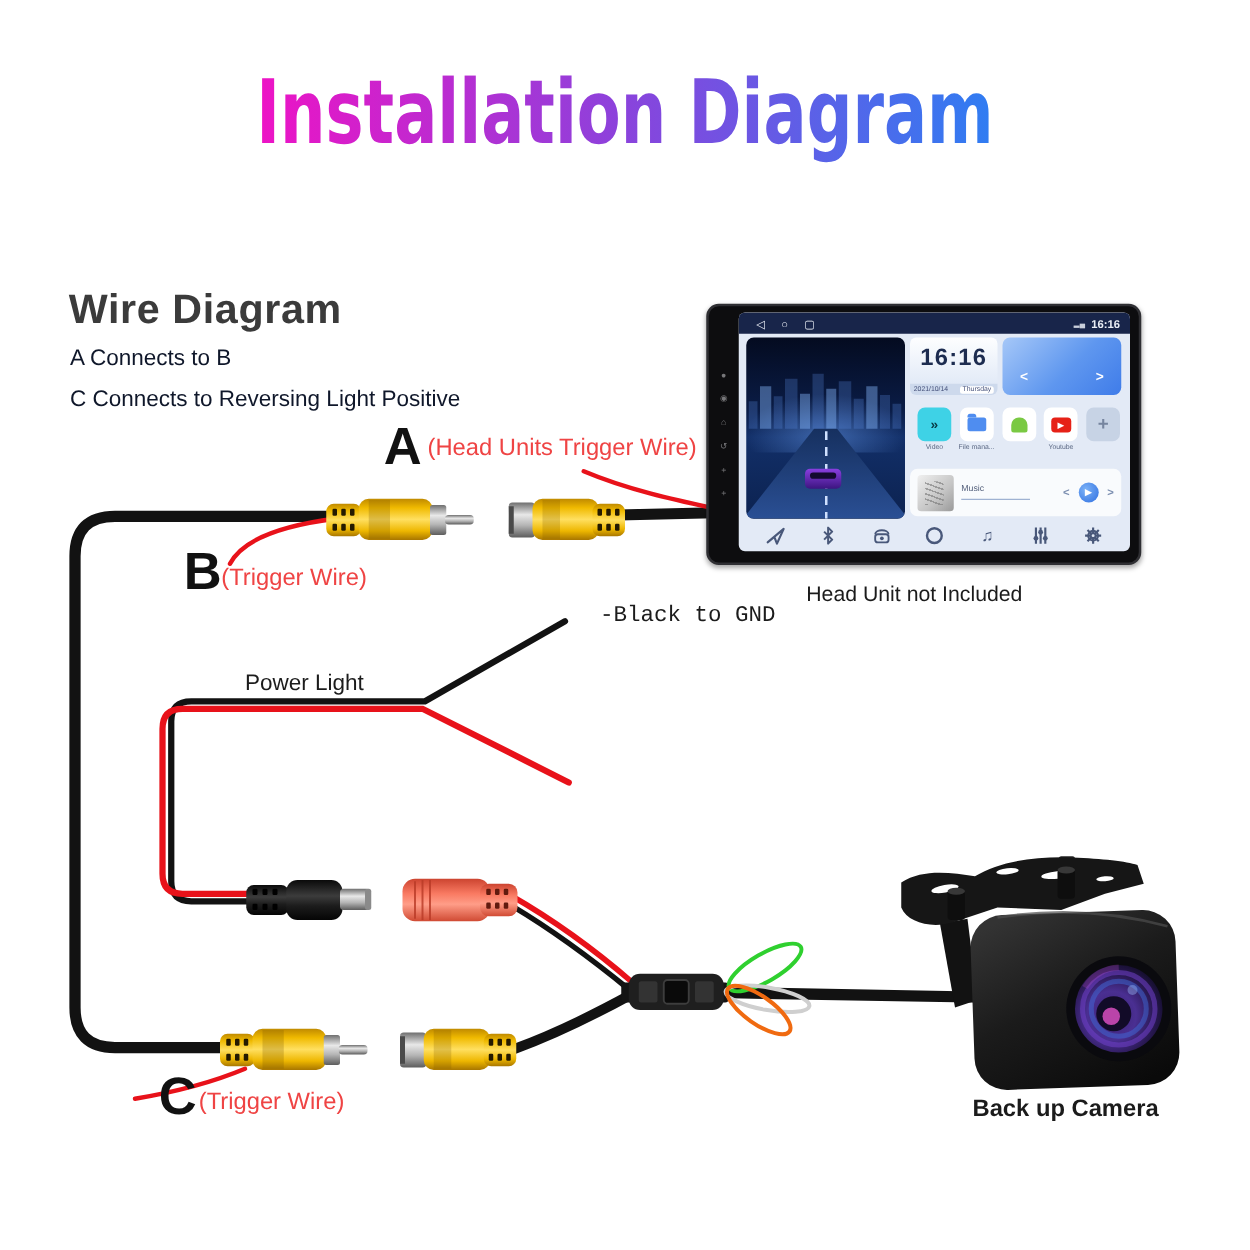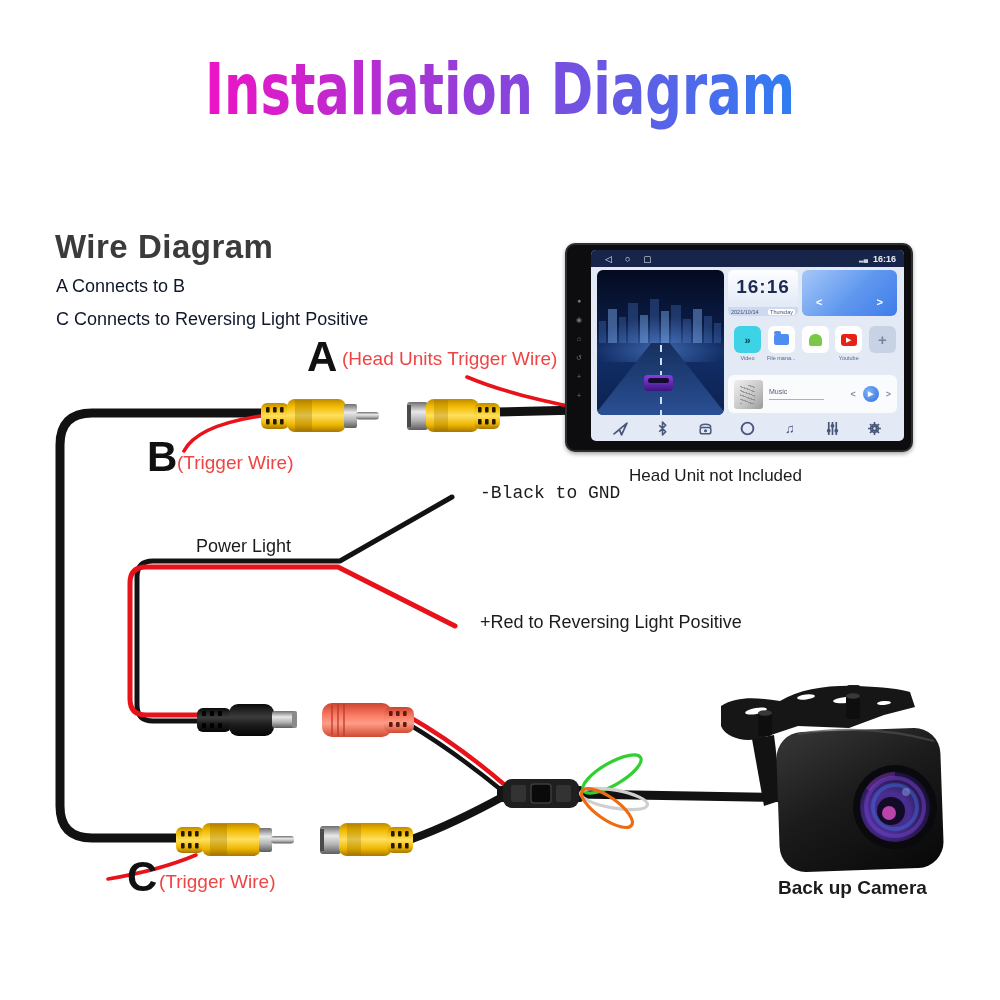--- a/index.html
+++ b/index.html
@@ -275,21 +275,20 @@
   <div class="abs desc" style="left:342px;top:348px;">(Head Units Trigger Wire)</div>
 
   <div class="abs" style="left:147px;top:436px;"><span class="biglet">B</span></div>
   <div class="abs desc" style="left:177px;top:452px;">(Trigger Wire)</div>
 
   <div class="abs" style="left:127px;top:856px;"><span class="biglet">C</span></div>
   <div class="abs desc" style="left:159px;top:871px;">(Trigger Wire)</div>
 
   <div class="abs lab" style="left:480px;top:483px;font-family:Liberation Mono, monospace;">-Black to GND</div>
   <div class="abs lab" style="left:196px;top:536px;">Power Light</div>
-  <div class="abs lab" style="left:480px;top:612px;">+Red to Reversing Light Positive</div>
 
   <div class="headunit">
     <div class="hu-side">
       <span>●</span>
       <span>◉</span>
       <span>⌂</span>
       <span>↺</span>
       <span>+</span>
       <span>+</span>
     </div>
@@ -415,16 +414,16 @@
               <line x1="2.8" y1="2.8" x2="11.2" y2="11.2"></line>
               <line x1="11.2" y1="2.8" x2="2.8" y2="11.2"></line>
             </g>
             <circle cx="7" cy="7" r="3.6" fill="none" stroke="#49587a" stroke-width="1.6"></circle>
             <circle cx="7" cy="7" r="1.8" fill="#e3eaf6" stroke="#49587a" stroke-width="1.4"></circle>
           </svg>
       </div>
     </div>
   </div>
 
-  <div class="abs cap" style="left:629px;top:466px;">Head Unit not Included</div>
+  <div class="abs cap" style="left:645px;top:466px;">Head Unit not Included</div>
   <div class="abs cap2" style="left:778px;top:877px;">Back up Camera</div>
 
 </div>
 
 </body></html>

